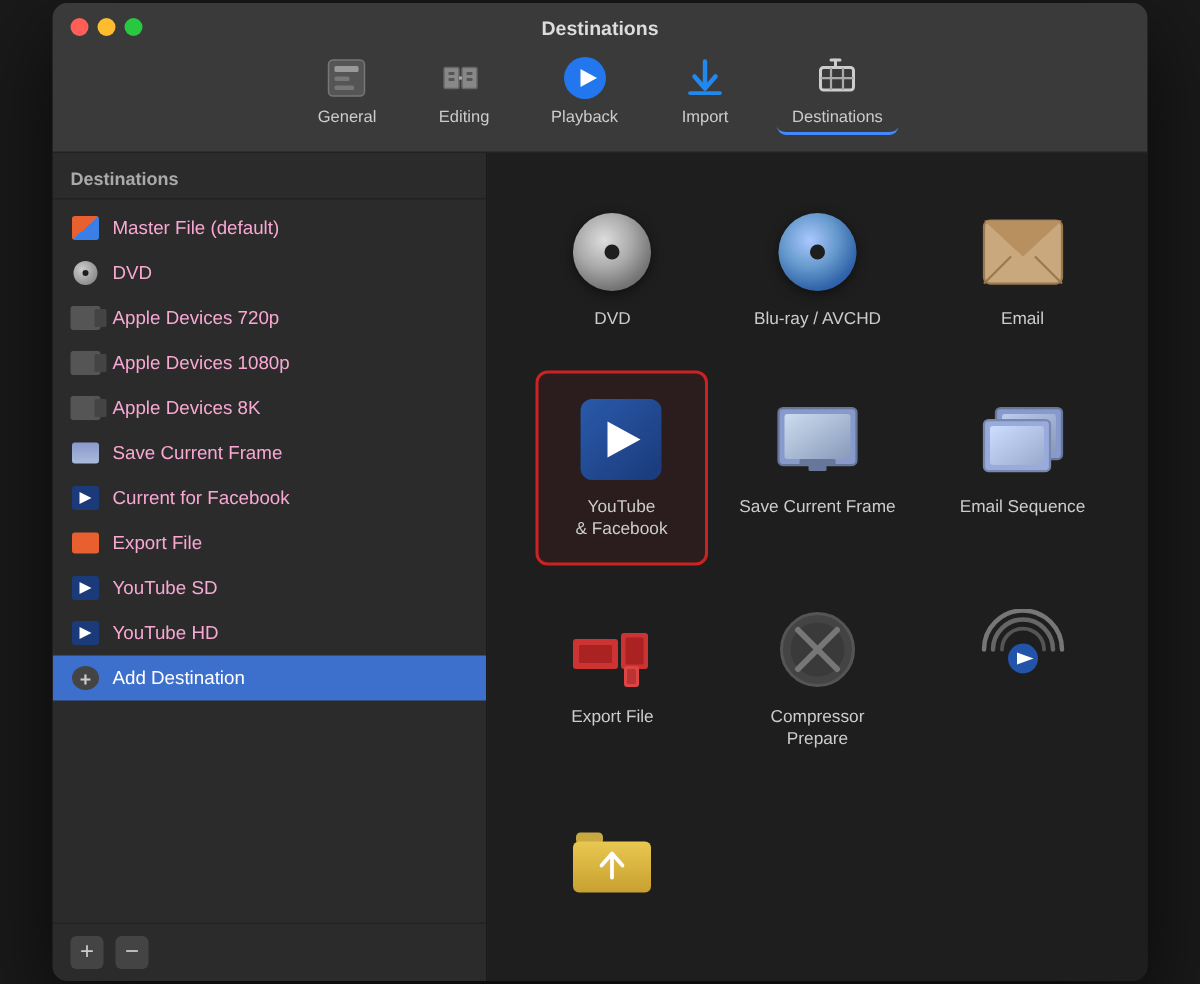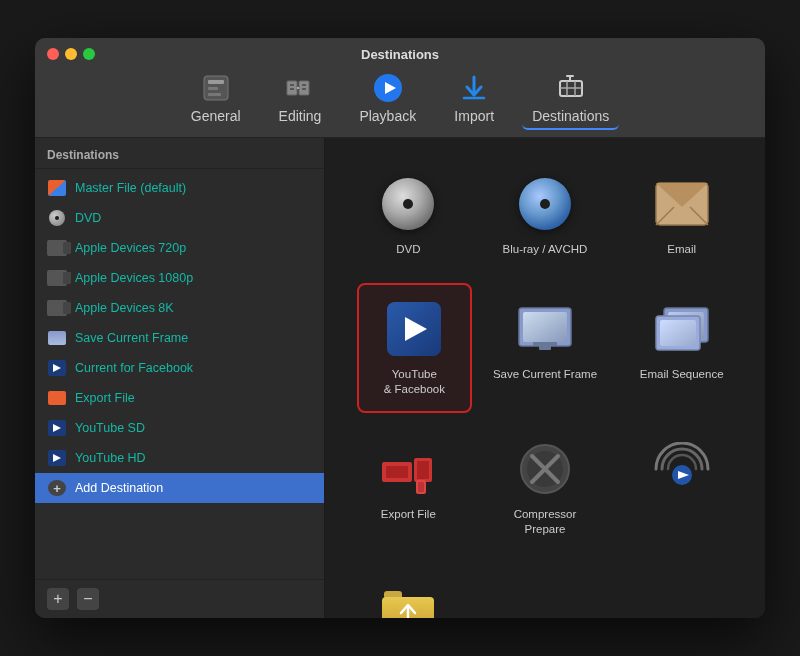--- a/index.html
+++ b/index.html
@@ -10,21 +10,21 @@
       height: 656px;
       overflow: hidden;
       display: flex;
       align-items: center;
       justify-content: center;
     }
 
     .window {
       position: relative;
       width: 730px;
-      height: 580px;
+      height: 652px;
       background: #2b2b2b;
       border-radius: 10px;
       box-shadow: 0 20px 60px rgba(0,0,0,0.7);
       overflow: hidden;
       display: flex;
       flex-direction: column;
       z-index: 10;
     }
 
     
@@ -74,21 +74,21 @@
     }
     .toolbar-item {
       display: flex;
       flex-direction: column;
       align-items: center;
       gap: 4px;
       cursor: pointer;
       padding: 4px 10px;
       border-radius: 6px;
       color: #ccc;
-      font-size: 14px;
+      font-size: 11px;
       min-width: 60px;
     }
     .toolbar-item .tb-icon {
       width: 32px;
       height: 32px;
       display: flex;
       align-items: center;
       justify-content: center;
     }
 
@@ -119,21 +119,21 @@
       flex: 1;
       overflow-y: auto;
       padding: 4px 0;
     }
     .sidebar-item {
       display: flex;
       align-items: center;
       gap: 8px;
       padding: 5px 12px;
       cursor: pointer;
-      color: #14b8a6;
+      color: #f9a8d4;
       font-size: 12.5px;
     }
     .sidebar-item.selected {
       background: #3d6fcd;
       color: white;
     }
     .sidebar-icon {
       width: 20px;
       height: 20px;
       flex-shrink: 0;

